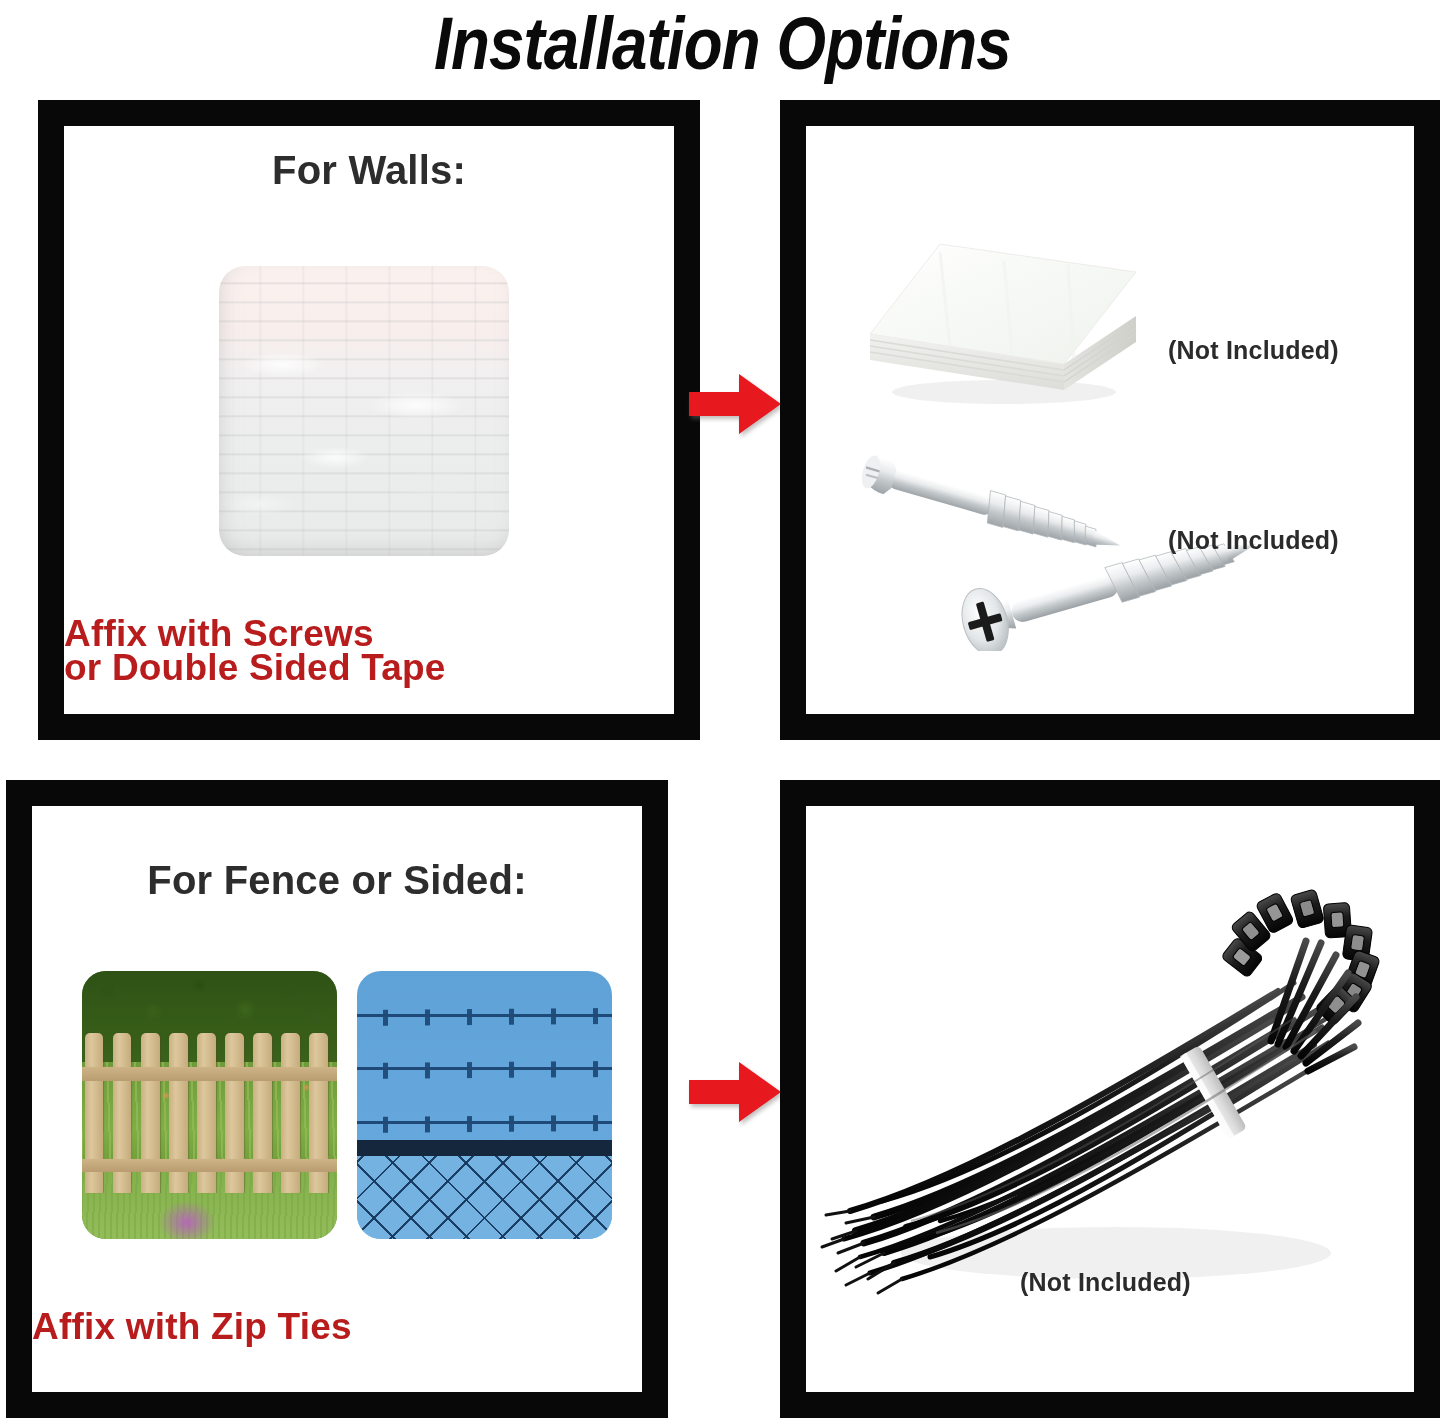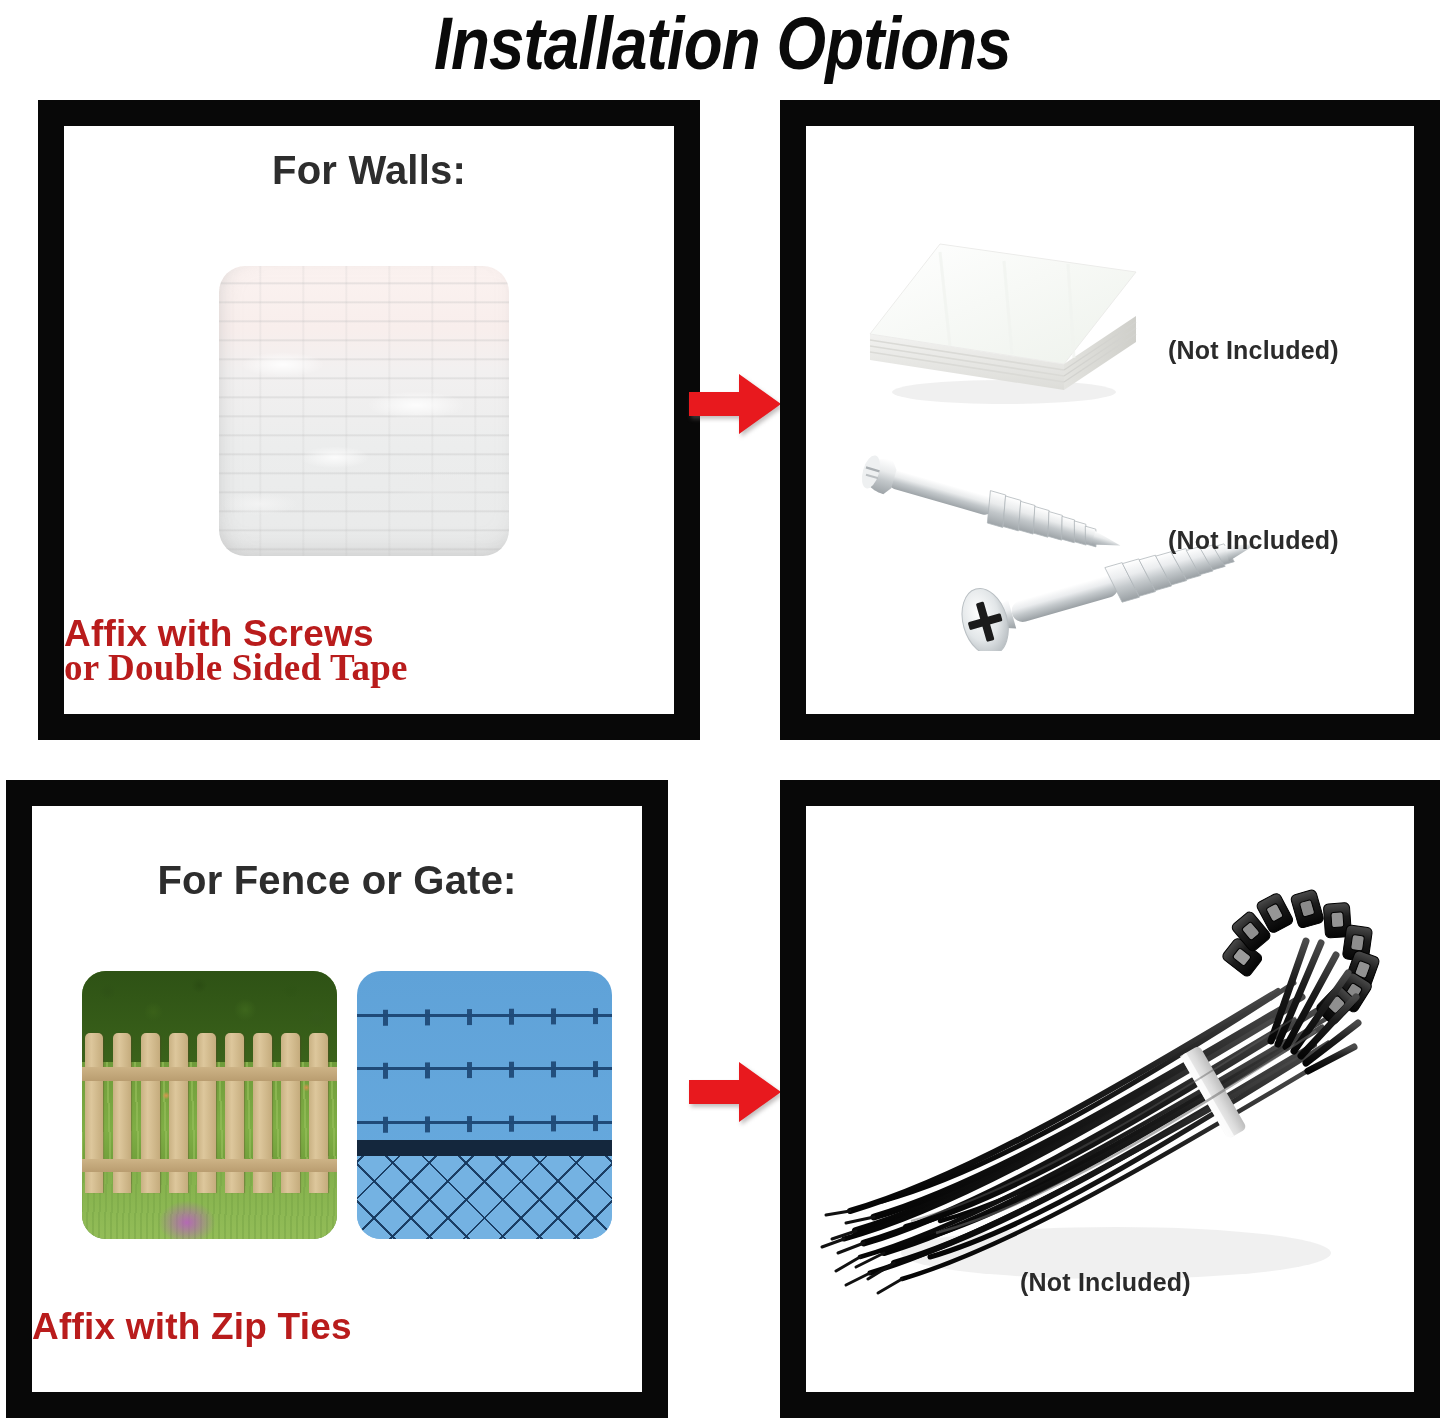--- a/index.html
+++ b/index.html
@@ -224,21 +224,21 @@
       <div class="panel-heading" style="top:22px;">For Walls:</div>
 
       <div class="wall-swatch" style="left:155px; top:140px; width:290px; height:290px;">
         <div class="brickrows"></div>
         <div class="brickcols"></div>
         <div class="mottle"></div>
         <div class="shadeedge"></div>
       </div>
 
       <div class="caption" style="top:482px;">Affix with Screws</div>
-      <div class="caption" style="top:516px;font-family:Liberation Serif, serif;">or Double Sided Tape</div>
+      <div class="caption" style="top:516px;">or Double Sided Tape</div>
 
     </div>
   </div>
 
   <div class="arrow-wrap" style="left:687px; top:370px;">
     <svg viewBox="0 0 96 68" xmlns="http://www.w3.org/2000/svg" aria-hidden="true">
       <polygon points="2,22 52,22 52,4 94,34 52,64 52,46 2,46" fill="#e8191e"></polygon>
     </svg>
   </div>
 
@@ -364,21 +364,21 @@
       </div>
 
       <div class="note-label" style="left:362px; top:400px;">(Not Included)</div>
 
     </div>
   </div>
 
   <div class="panel" id="panel-bl">
     <div class="panel-inner">
 
-      <div class="panel-heading" style="top:52px;">For Fence or Gate:</div>
+      <div class="panel-heading" style="top:52px;">For Fence or Sided:</div>
 
       <div class="photo photo-fence" style="left:50px; top:165px; width:255px; height:268px;">
         <div class="sky-foliage"></div>
         <div class="grass-mid"></div>
         <div class="flowers"></div>
         <div class="lawn"></div>
         <div class="pickets">
           <div class="picket" style="left:1%;"></div>
           <div class="picket" style="left:12%;"></div>
           <div class="picket" style="left:23%;"></div>

